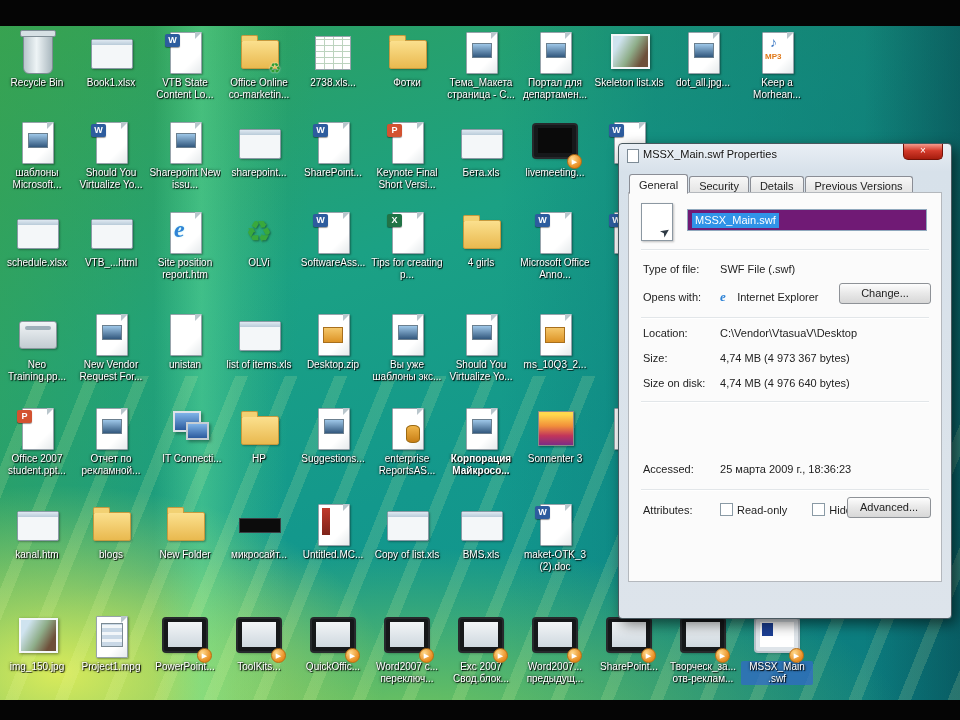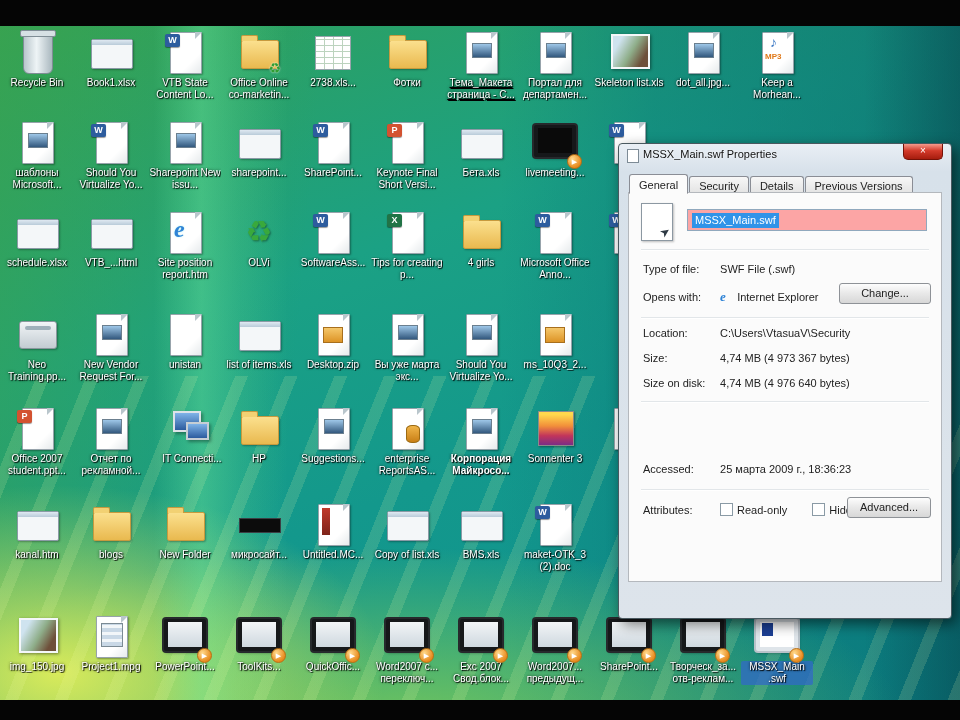--- a/index.html
+++ b/index.html
@@ -117,21 +117,21 @@
   .tabpage{position:absolute;left:9px;right:9px;top:48px;height:388px;background:#fbfbfb;
         border:1px solid #b4b8bd;}
   .frow{position:absolute;left:14px;right:12px;height:16px;white-space:nowrap;}
   .flab{display:inline-block;width:74px;color:#222;}
   .fval{color:#222;}
   .sep{position:absolute;left:12px;right:12px;height:1px;background:#e2e6e9;border-bottom:1px solid #fff;}
   .fico{position:absolute;left:12px;top:10px;width:30px;height:36px;background:#fff;
         border:1px solid #8c98a2;box-shadow:1px 1px 2px rgba(0,0,0,.25);}
   .fico::after{content:"➤";position:absolute;right:2px;bottom:1px;font-size:12px;color:#2f3a44;
         transform:rotate(-35deg);}
-  .nameinput{position:absolute;left:58px;top:16px;right:14px;height:20px;background:#fca5a5;
+  .nameinput{position:absolute;left:58px;top:16px;right:14px;height:20px;background:#701a75;
         border:1px solid #90a8bd;line-height:20px;}
   .namesel{display:inline-block;margin:2px 0 0 4px;padding:0 3px;background:#3093e8;color:#fff;
         font-size:11px;line-height:15px;}
   .ie-e{display:inline-block;width:14px;font-family:"Liberation Serif",serif;font-style:italic;
         font-weight:bold;color:#2f83d6;font-size:13px;}
   .btn{display:inline-block;height:21px;min-width:66px;box-sizing:border-box;padding:0 8px;
         background:linear-gradient(#fdfdfd,#eaeaea 45%,#d7d7d7);border:1px solid #8e9297;border-radius:3px;
         font-size:11px;line-height:19px;text-align:center;color:#222;cursor:pointer;}
   .btn.small{position:absolute;}
   .btn.focus{border-color:#3c7fb1;box-shadow:0 0 5px 1px #5ec8f7;
@@ -179,21 +179,21 @@
           <div class="sheet"></div>
         </div>
         <div class="lbl">2738.xls...</div>
       </div>
       <div class="cell" style="left: 371px; top: 4px;">
         <div class="ic">
           <div class="folder"></div>
         </div>
         <div class="lbl">Фотки</div>
       </div>
-      <div class="cell" style="left: 445px; top: 4px; text-decoration: underline;">
+      <div class="cell" style="left: 445px; top: 4px;">
         <div class="ic">
           <div class="page"></div>
           <div class="pthumb"></div>
         </div>
         <div class="lbl">Тема_Макета страница - С...</div>
       </div>
       <div class="cell" style="left: 519px; top: 4px;">
         <div class="ic">
           <div class="page"></div>
           <div class="pthumb"></div>
@@ -371,21 +371,21 @@
           <div class="page"></div>
           <div class="zipb"></div>
         </div>
         <div class="lbl">Desktop.zip</div>
       </div>
       <div class="cell" style="left: 371px; top: 286px;">
         <div class="ic">
           <div class="page"></div>
           <div class="pthumb"></div>
         </div>
-        <div class="lbl">Вы уже марта экс...</div>
+        <div class="lbl">Вы уже шаблоны экс...</div>
       </div>
       <div class="cell" style="left: 445px; top: 286px;">
         <div class="ic">
           <div class="page"></div>
           <div class="pthumb"></div>
         </div>
         <div class="lbl">Should You Virtualize Yo...</div>
       </div>
       <div class="cell" style="left: 519px; top: 286px;">
         <div class="ic">
@@ -610,21 +610,21 @@
     <div class="frow" style="top:70px">
       <span class="flab">Type of file:</span>
       <span class="fval">SWF File (.swf)</span>
     </div>
     <span class="btn small" style="top:90px;right:10px;min-width:92px">Change...</span>
 
     <div class="sep" style="top:124px"></div>
 
     <div class="frow" style="top:134px">
       <span class="flab">Location:</span>
-      <span class="fval">C:\Users\VtasuaV\Security</span>
+      <span class="fval">C:\Vendor\VtasuaV\Desktop</span>
     </div>
     <div class="frow" style="top:159px">
       <span class="flab">Size:</span>
       <span class="fval">4,74 MB (4 973 367 bytes)</span>
     </div>
     <div class="frow" style="top:184px">
       <span class="flab">Size on disk:</span>
       <span class="fval">4,74 MB (4 976 640 bytes)</span>
     </div>
 

